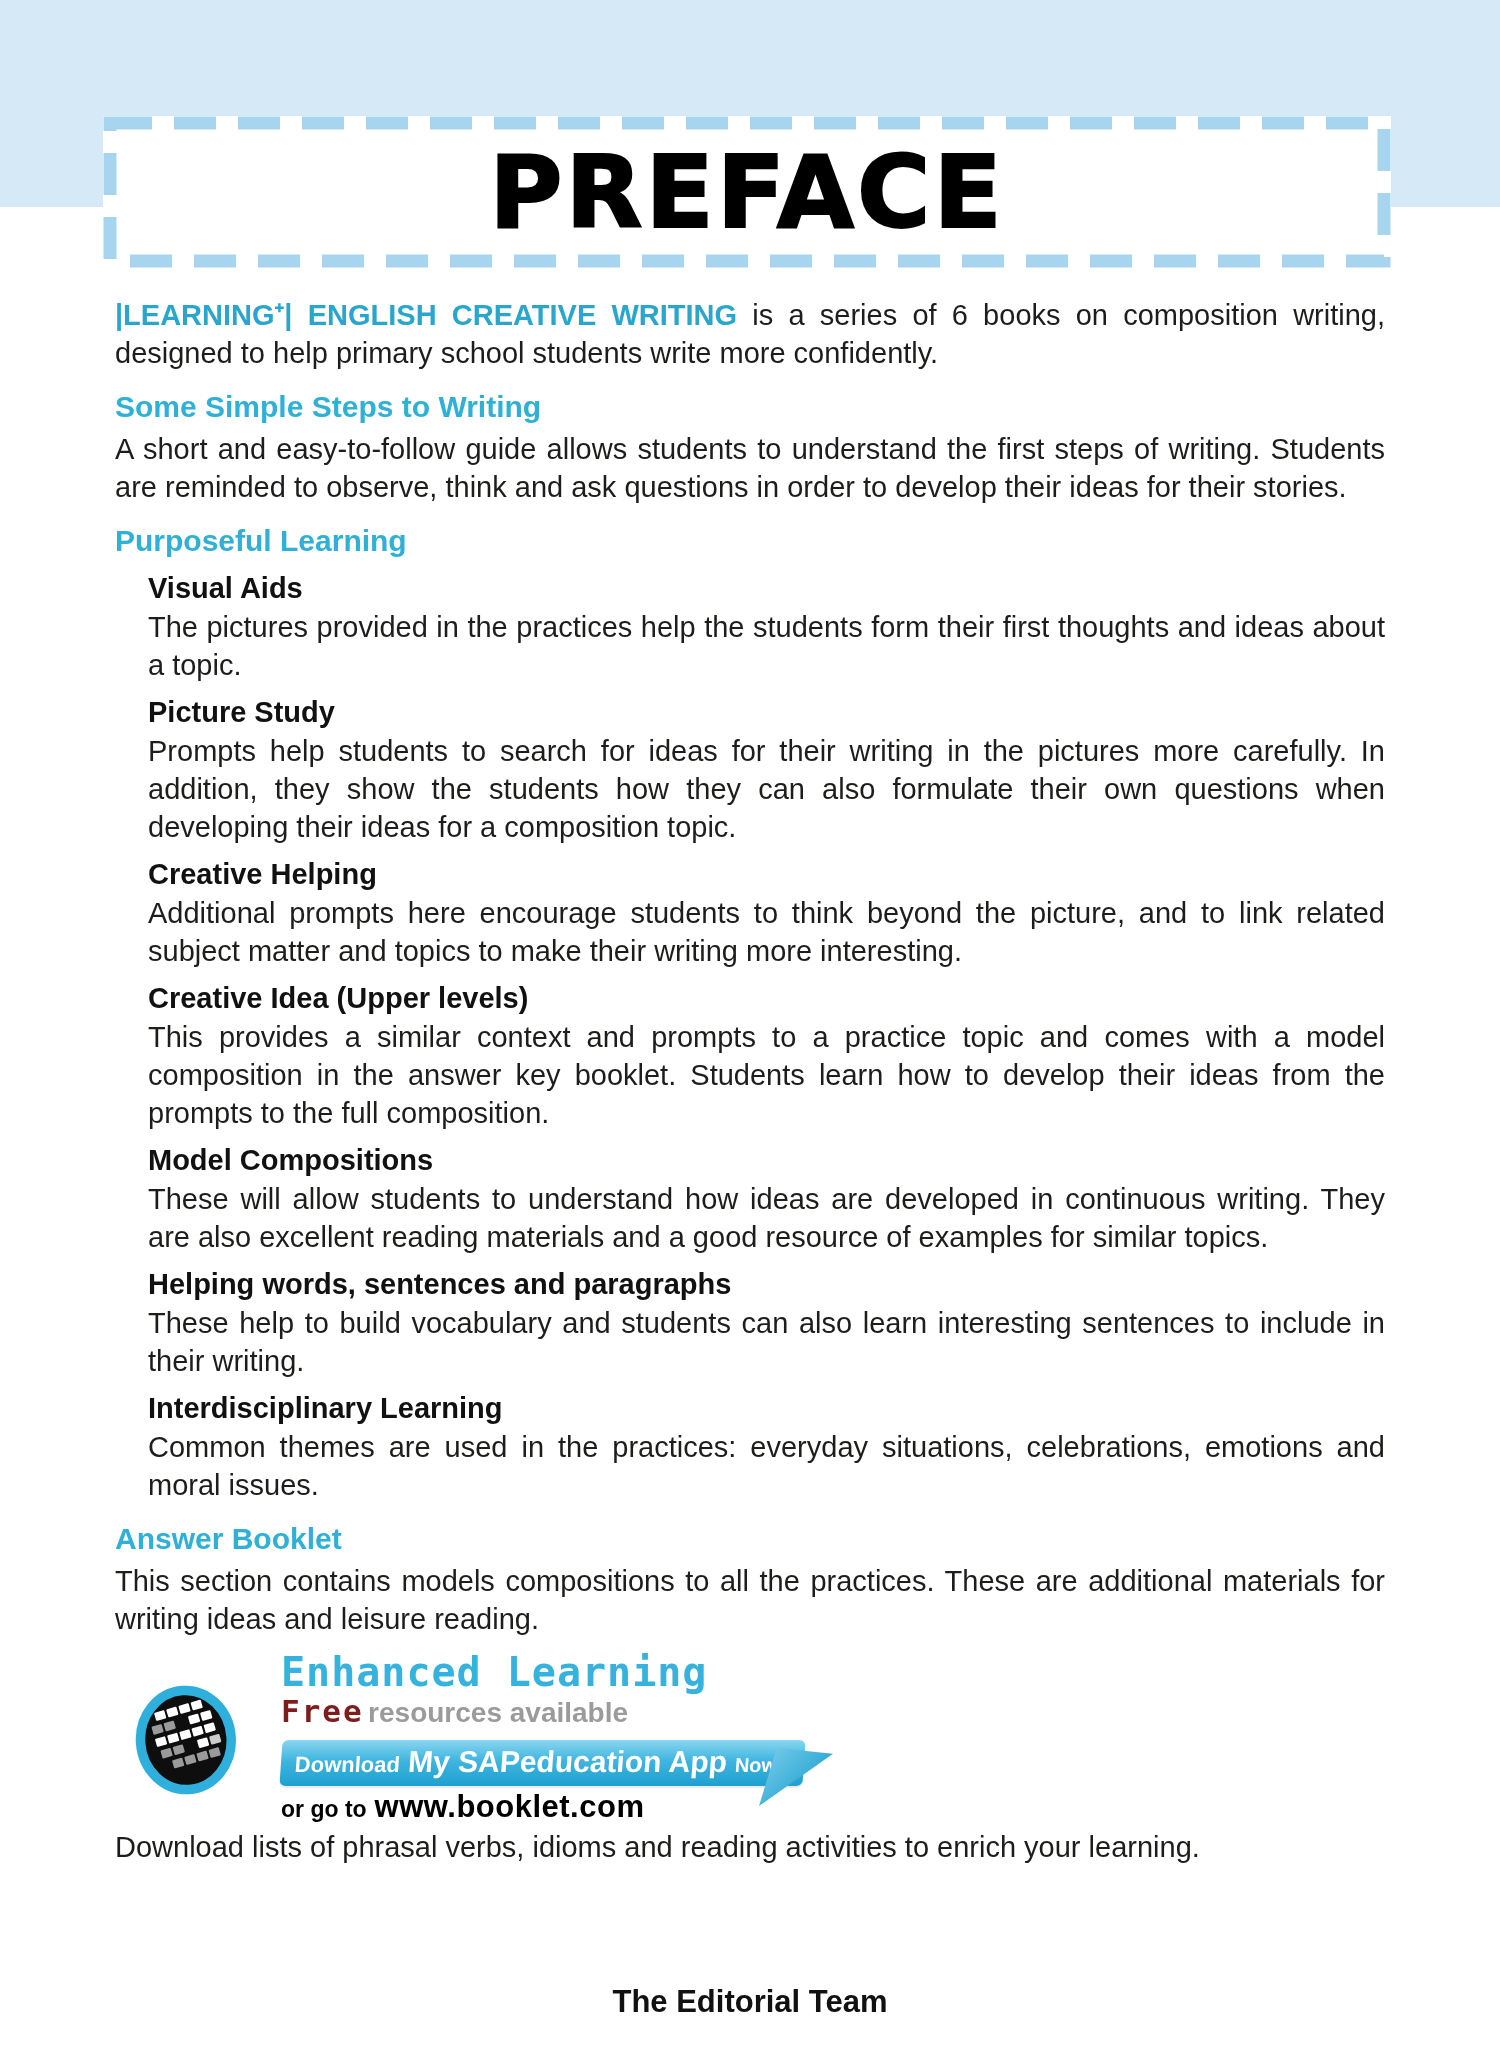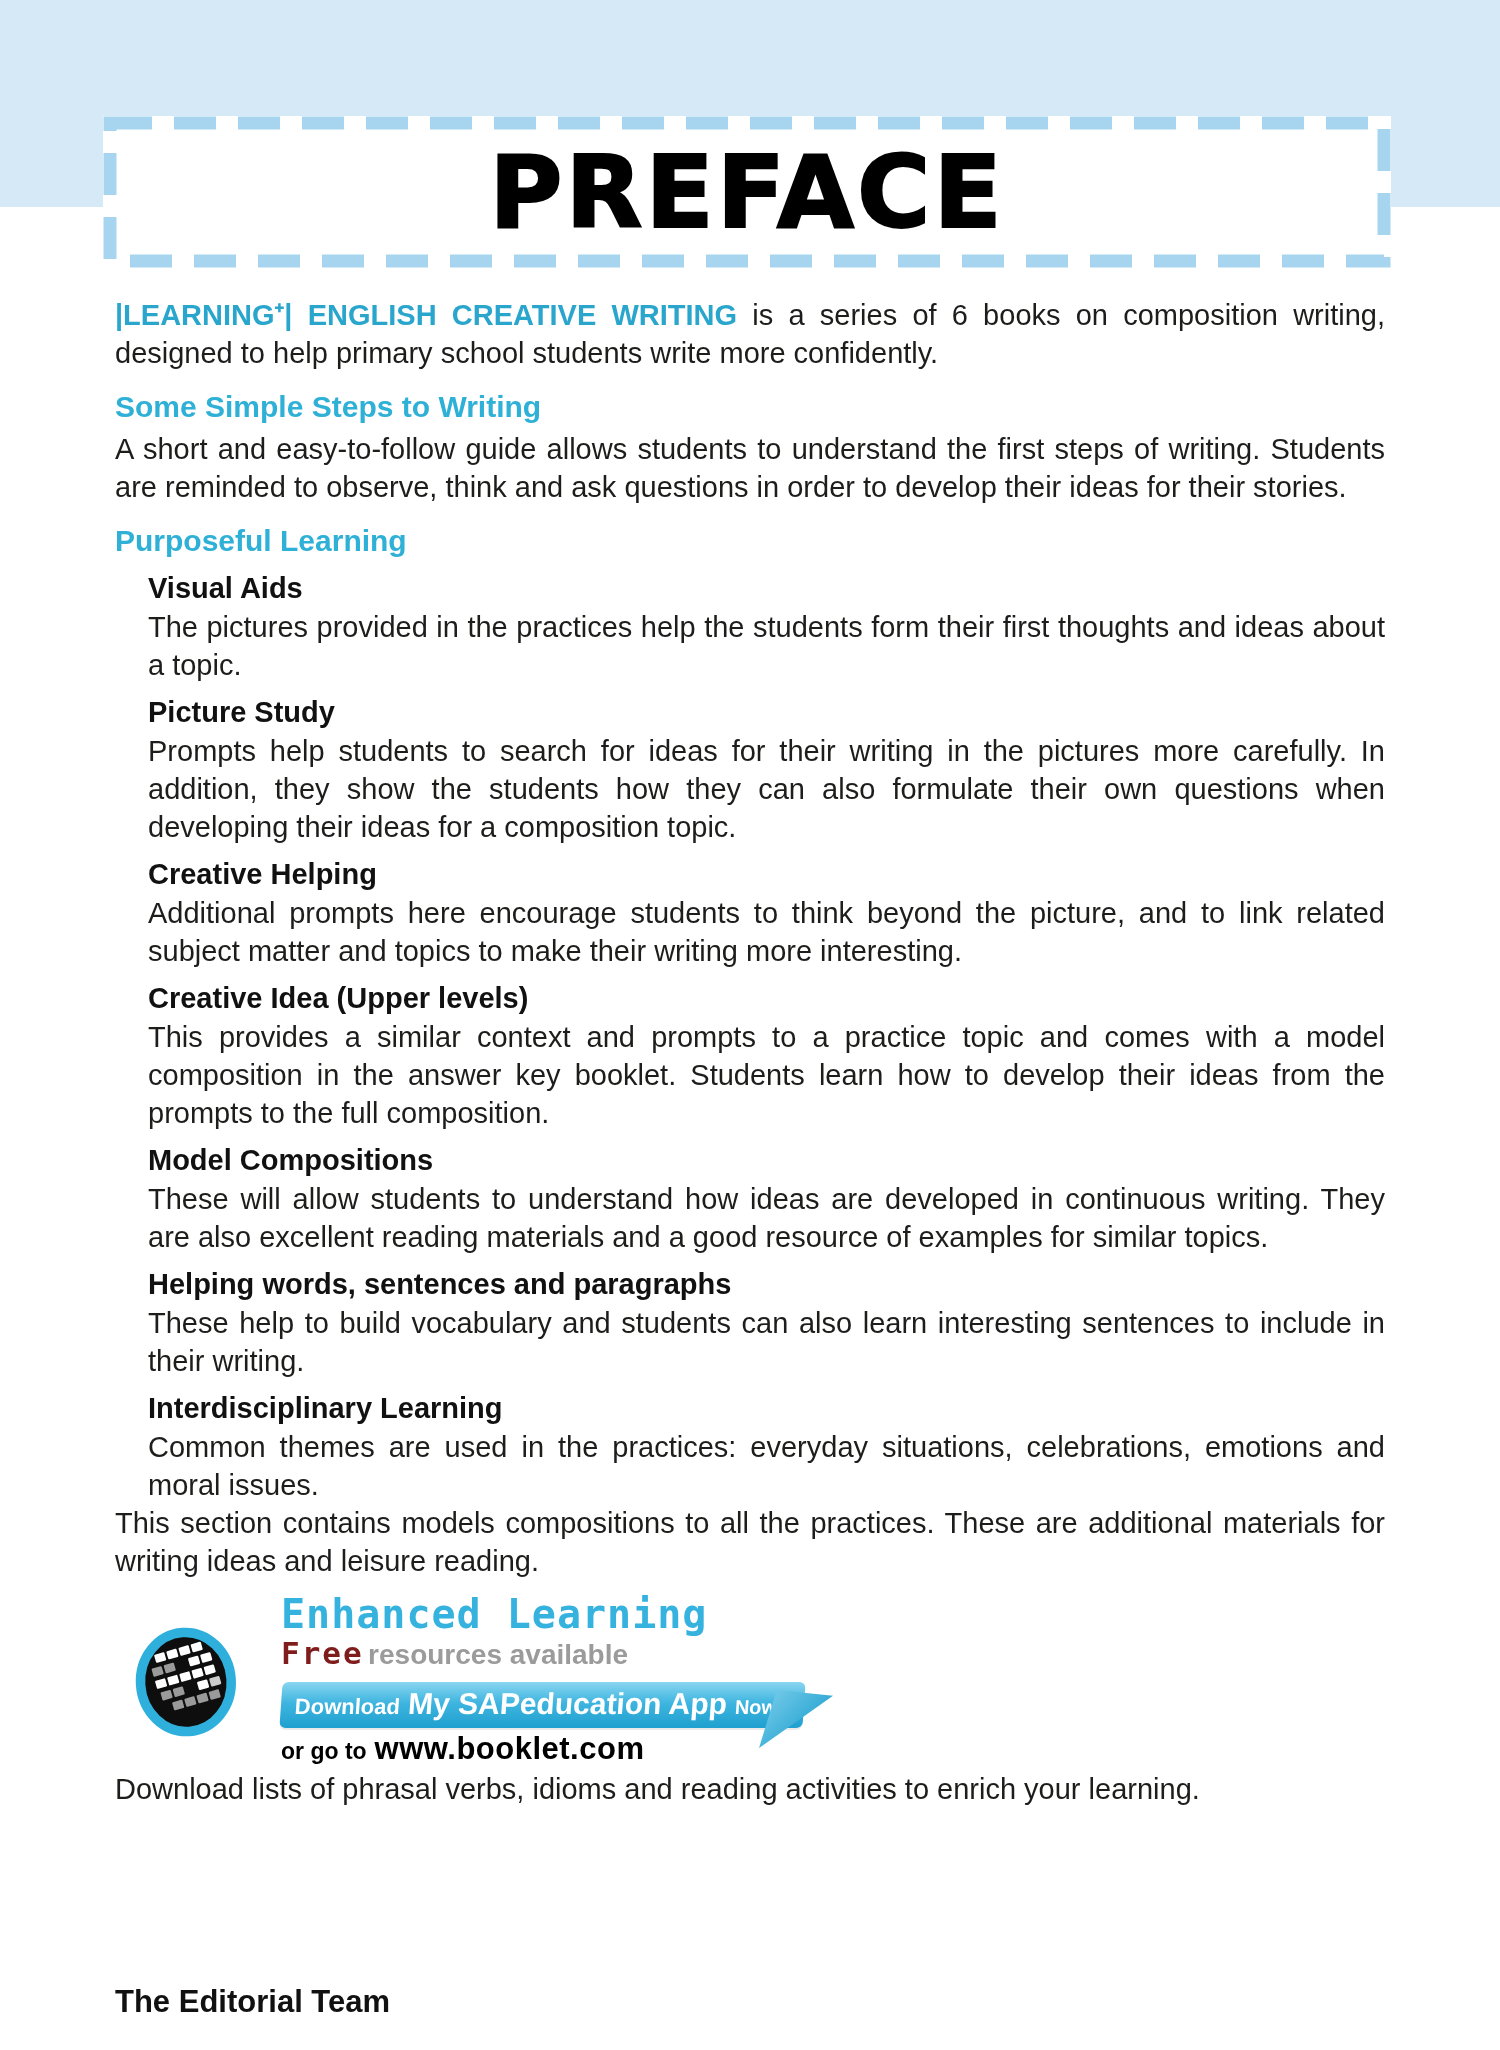--- a/index.html
+++ b/index.html
@@ -132,21 +132,21 @@
   }
   .enh-body {
     margin: 12px 0 0 155px;
     width: 1115px;
   }
   .signoff {
     position: absolute;
     left: 115px; top: 1984px;
     width: 1270px;
     margin: 0;
-    text-align: left;
+    text-align: center;
     font-size: 31px;
     font-weight: bold;
     color: #111;
   }
 </style>
 </head>
 <body>
 
 <div class="page">
 
@@ -196,20 +196,21 @@
     <div class="subsection">
       <h3>Helping words, sentences and paragraphs</h3>
       <p class="body">These help to build vocabulary and students can also learn interesting sentences to include in their writing.</p>
     </div>
 
     <div class="subsection">
       <h3>Interdisciplinary Learning</h3>
       <p class="body">Common themes are used in the practices: everyday situations, celebrations, emotions and moral issues.</p>
     </div>
 
+    <h2 class="cyan">Answer Booklet</h2>
     <p class="body">This section contains models compositions to all the practices. These are additional materials for writing ideas and leisure reading.</p>
 
     <div class="enhanced">
       <div class="logo-wrap">
         <svg width="106" height="116" viewBox="0 0 100 110">
           <ellipse cx="50" cy="55" rx="43" ry="47" fill="#0e0e0e" stroke="#2fb0dc" stroke-width="9"></ellipse>
           <g transform="rotate(-12 50 55)">
             <rect x="28" y="22" width="10" height="8" rx="1" fill="#ffffff"></rect>
             <rect x="40" y="22" width="10" height="8" rx="1" fill="#ffffff"></rect>
             <rect x="52" y="22" width="10" height="8" rx="1" fill="#ffffff"></rect>

